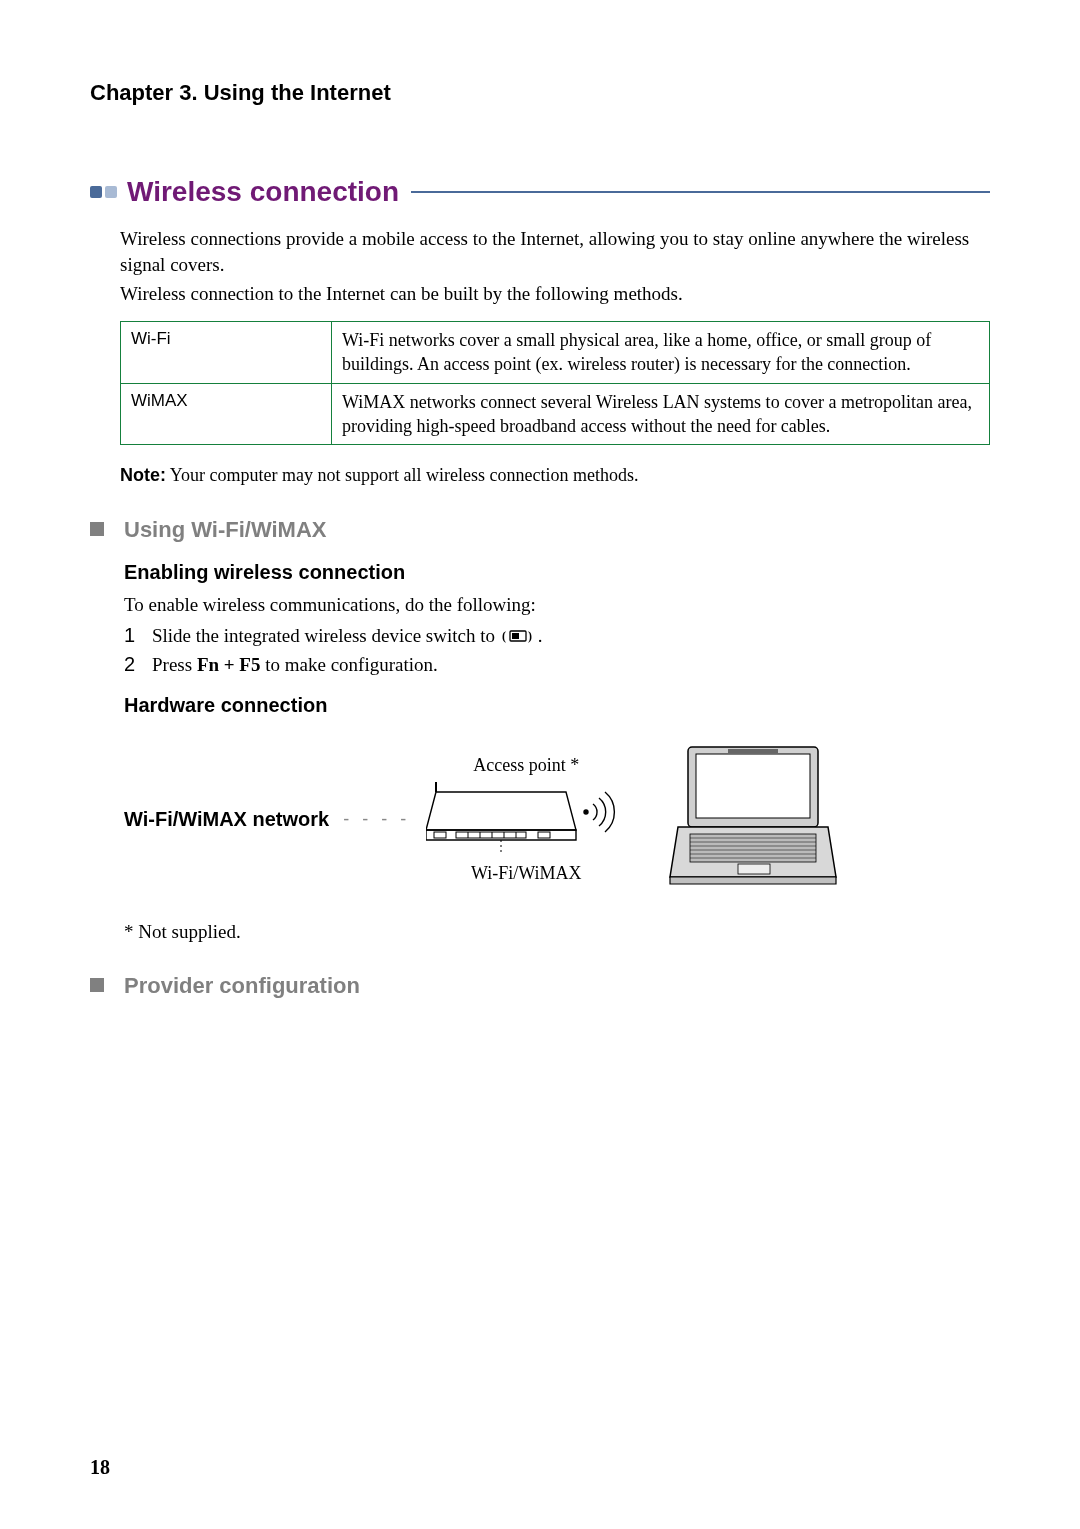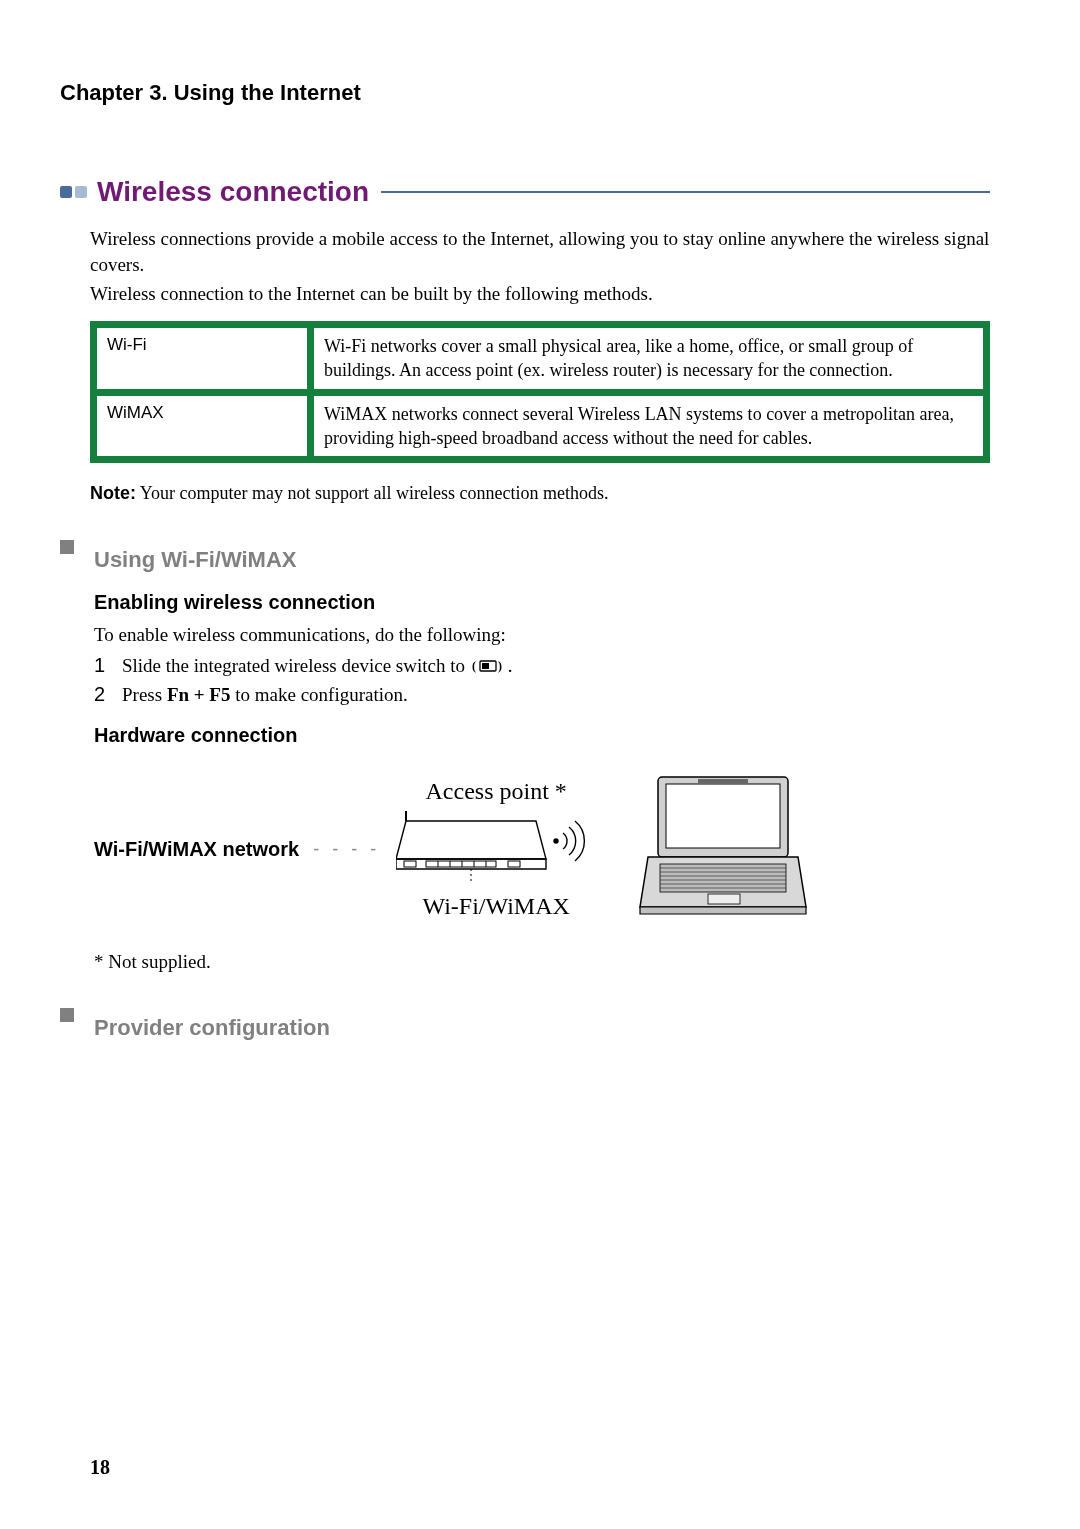--- a/index.html
+++ b/index.html
@@ -7,21 +7,21 @@
     padding: 0;
     background: #fff;
     font-family: "Palatino Linotype", "Book Antiqua", Palatino, serif;
     color: #000;
     width: 1080px;
     min-height: 1529px;
     box-sizing: border-box;
     position: relative;
   }
   .page {
-    padding: 80px 90px 60px 60px;
+    padding: 80px 90px 60px 90px;
     box-sizing: border-box;
     width: 1080px;
   }
   .chapter-header {
     font-family: Arial, Helvetica, sans-serif;
     font-weight: bold;
     font-size: 22px;
     color: #000;
     margin-bottom: 70px;
   }
@@ -65,21 +65,21 @@
   }
   .body-block p {
     margin: 0 0 4px 0;
   }
   .tbl {
     margin-top: 14px;
     border-collapse: collapse;
     width: 100%;
   }
   .tbl td {
-    border: 7px solid #15803d;
+    border: 1px solid #15803d;
     padding: 6px 10px;
     font-size: 18px;
     vertical-align: top;
   }
   .tbl td.key {
     font-family: Arial, Helvetica, sans-serif;
     font-size: 17px;
     width: 190px;
   }
   .note-row {
@@ -101,21 +101,20 @@
     background: #808080;
     margin-top: 5px;
     margin-right: 20px;
     flex: none;
   }
   .sub-title {
     font-family: Arial, Helvetica, sans-serif;
     font-weight: bold;
     font-size: 22px;
     color: #808080;
-    margin-top: 12px;
   }
   .bold-heading {
     font-family: Arial, Helvetica, sans-serif;
     font-weight: bold;
     font-size: 20px;
     margin-top: 18px;
     margin-bottom: 10px;
   }
   .ol-list {
     margin: 6px 0 0 0;
@@ -153,21 +152,21 @@
   }
   .dashes {
     font-family: Arial, sans-serif;
     color: #888;
     letter-spacing: 4px;
     margin: 0 16px 0 14px;
     font-size: 18px;
   }
   .ap-block {
     text-align: center;
-    font-size: 24px;
+    font-size: 18px;
   }
   .ap-caption-top { margin-bottom: 6px; }
   .ap-caption-bottom { margin-top: 6px; }
   .ap-svg-wrap { display: inline-block; }
   .laptop-wrap { margin-left: 42px; }
   .page-number {
     position: absolute;
     left: 90px;
     bottom: 50px;
     font-family: "Palatino Linotype", Palatino, serif;

